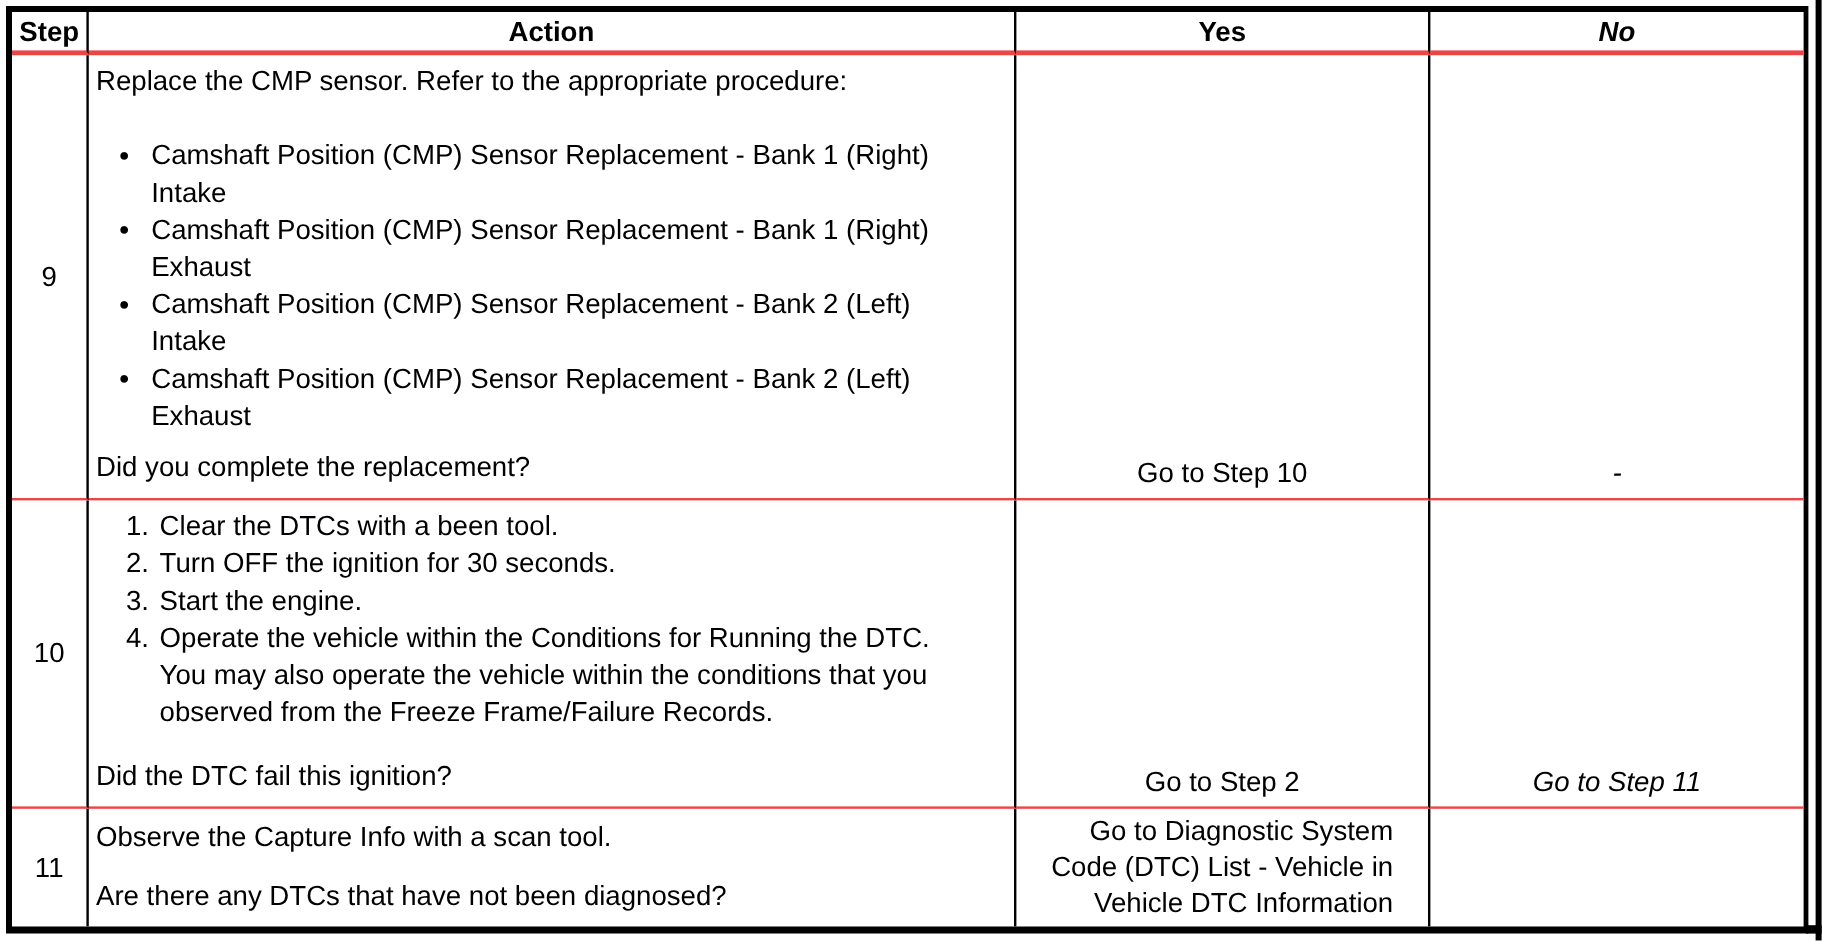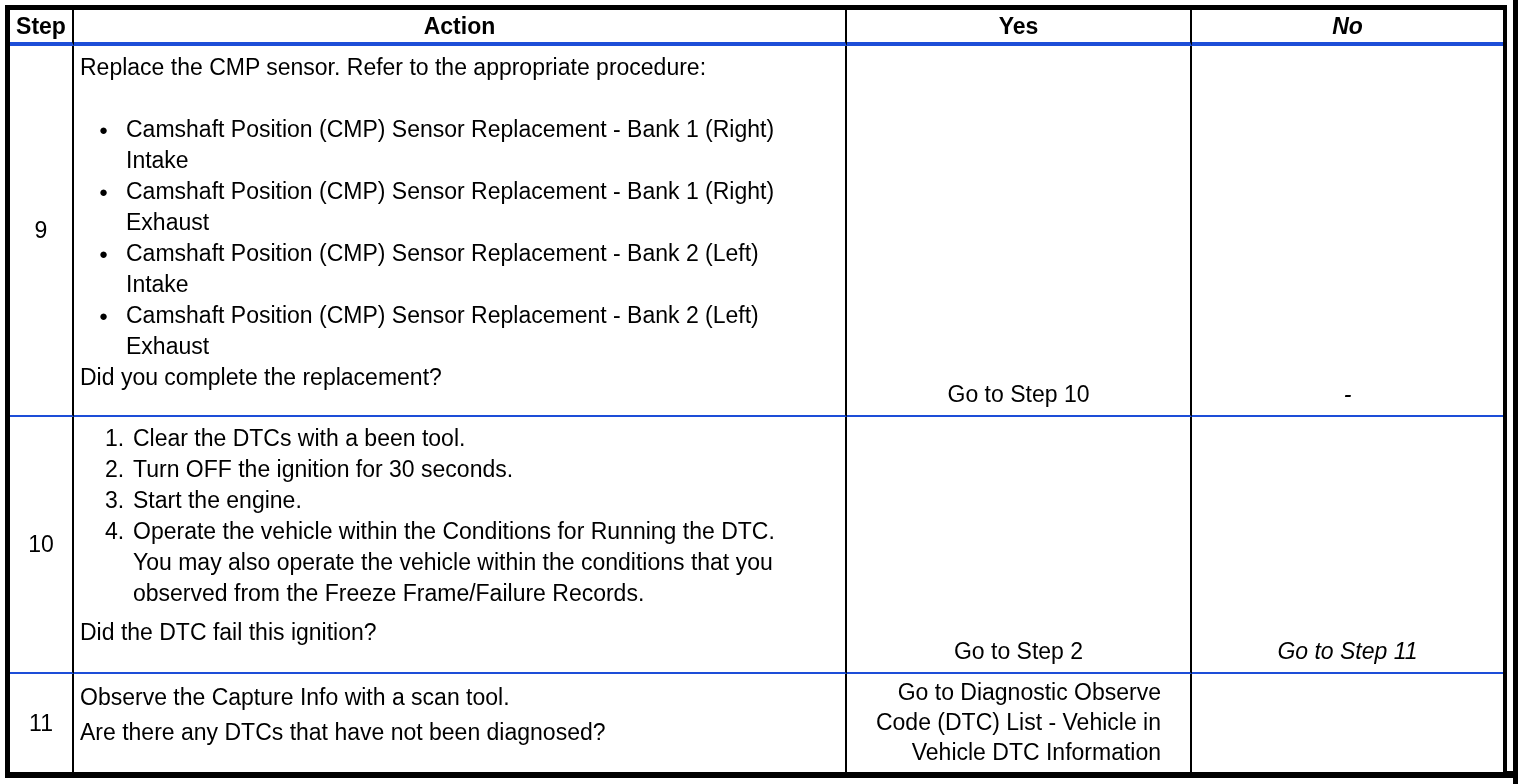--- a/index.html
+++ b/index.html
@@ -16,32 +16,32 @@
   .tbl {
     position:absolute; left:5px; top:5px;
     width:1502px; height:773px;
     border-style:solid; border-color:#000;
     border-width:5px 4px 6px 5px;
     display:grid;
     grid-template-columns:64px 773px 345px 1fr;
     grid-template-rows:36px 371px 257px 1fr;
     background:#fff;
   }
-  .c { border-right:2px solid #000; border-bottom:2px solid #1d4ed8; overflow:hidden; }
+  .c { border-right:2px solid #000; border-bottom:2px solid #ef4444; overflow:hidden; }
   .last-col { border-right:none;font-style:italic; }
   .last-row { border-bottom:none; }
   .hdr {
     border-bottom-width:4px;
     display:flex; align-items:center; justify-content:center;
     font-weight:bold;
   }
   .step-cell { display:flex; align-items:center; justify-content:center; }
   .action-cell {
     display:flex; flex-direction:column;
-    padding:6px 8px 24px 6px;
+    padding:6px 8px 10px 6px;
     line-height:31px;
   }
   .ans-cell {
     display:flex; flex-direction:column;
     justify-content:flex-end; align-items:center;
     text-align:right;
     padding:0 6px 6px 6px;
     line-height:30px;
   }
   .ans-center { justify-content:center; padding-bottom:2px; }
@@ -154,21 +154,21 @@
 
     <div class="c step-cell last-row">
       <span>11</span>
     </div>
     <div class="c action-cell last-row">
       <div class="r11-intro">Observe the Capture Info with a scan tool.</div>
       <div class="q">Are there any DTCs that have not been diagnosed?</div>
     </div>
     <div class="c ans-cell ans-center last-row">
       <div>
-        <div>Go to Diagnostic Observe</div>
+        <div>Go to Diagnostic System</div>
         <div>Code (DTC) List - Vehicle in</div>
         <div>Vehicle DTC Information</div>
       </div>
     </div>
 
   </div>
 
   <div class="edge-stripe"></div>
   <div class="edge-connector"></div>
 </div>

